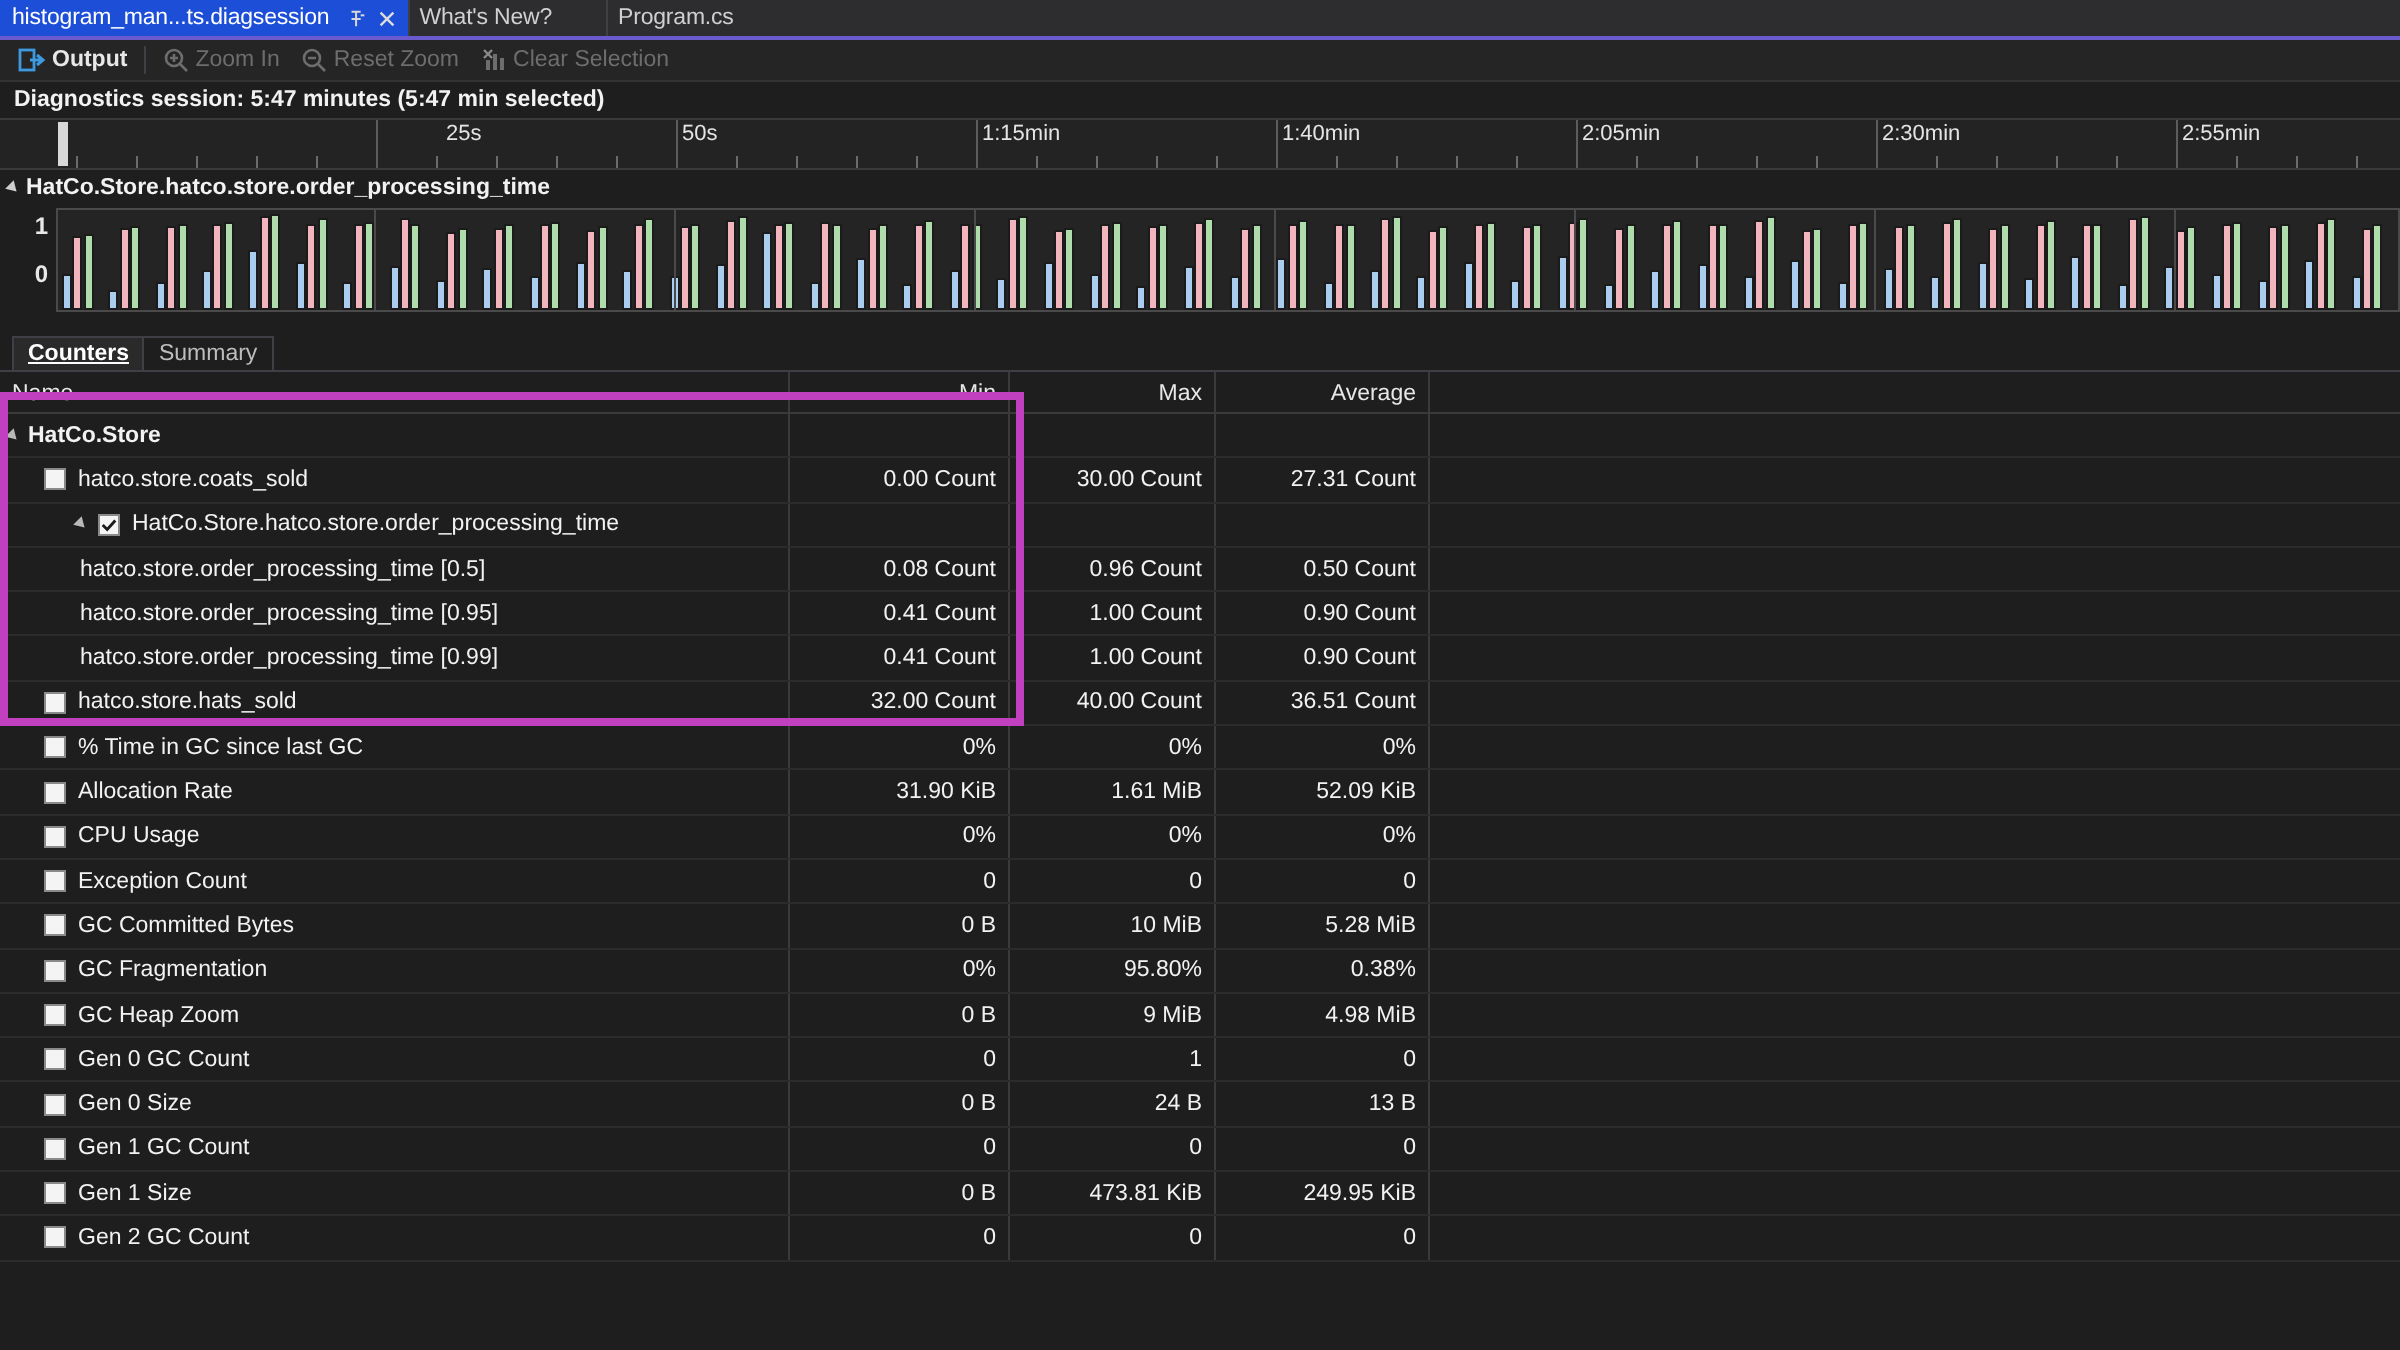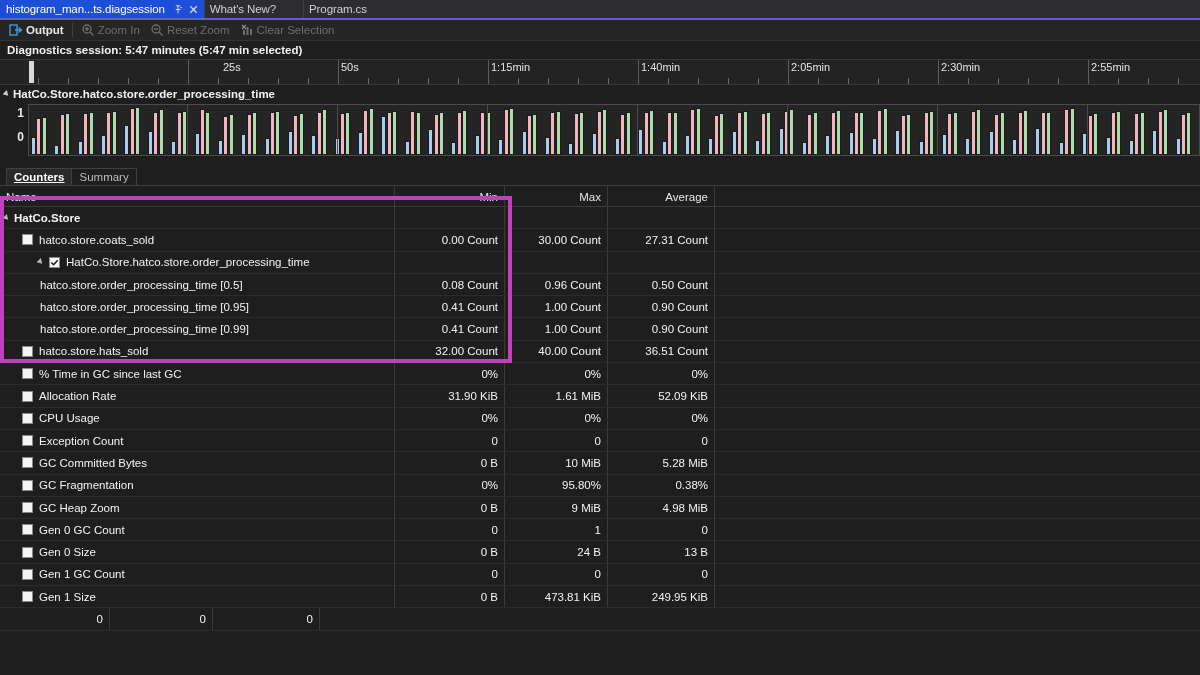--- a/index.html
+++ b/index.html
@@ -679,20 +679,24 @@
         <div class="c-name indent1">
           <span class="cbox"></span>
           <span>Gen 1 Size</span>
         </div>
         <div class="c-num c-min">0 B</div>
         <div class="c-num c-max">473.81 KiB</div>
         <div class="c-num c-avg">249.95 KiB</div>
         <div class="c-num c-rest" style="border-right: none;"></div>
       </div>
       <div class="row ">
+        <div class="c-name indent1">
+          <span class="cbox"></span>
+          <span>Gen 2 GC Count</span>
+        </div>
         <div class="c-num c-min">0</div>
         <div class="c-num c-max">0</div>
         <div class="c-num c-avg">0</div>
         <div class="c-num c-rest" style="border-right: none;"></div>
       </div>
     </div>
 </div>
 
 <div id="hl-box" style="left: 0px; top: 196px; width: 512px; height: 167.078px; border-color: rgb(192, 64, 192);"></div>
 

